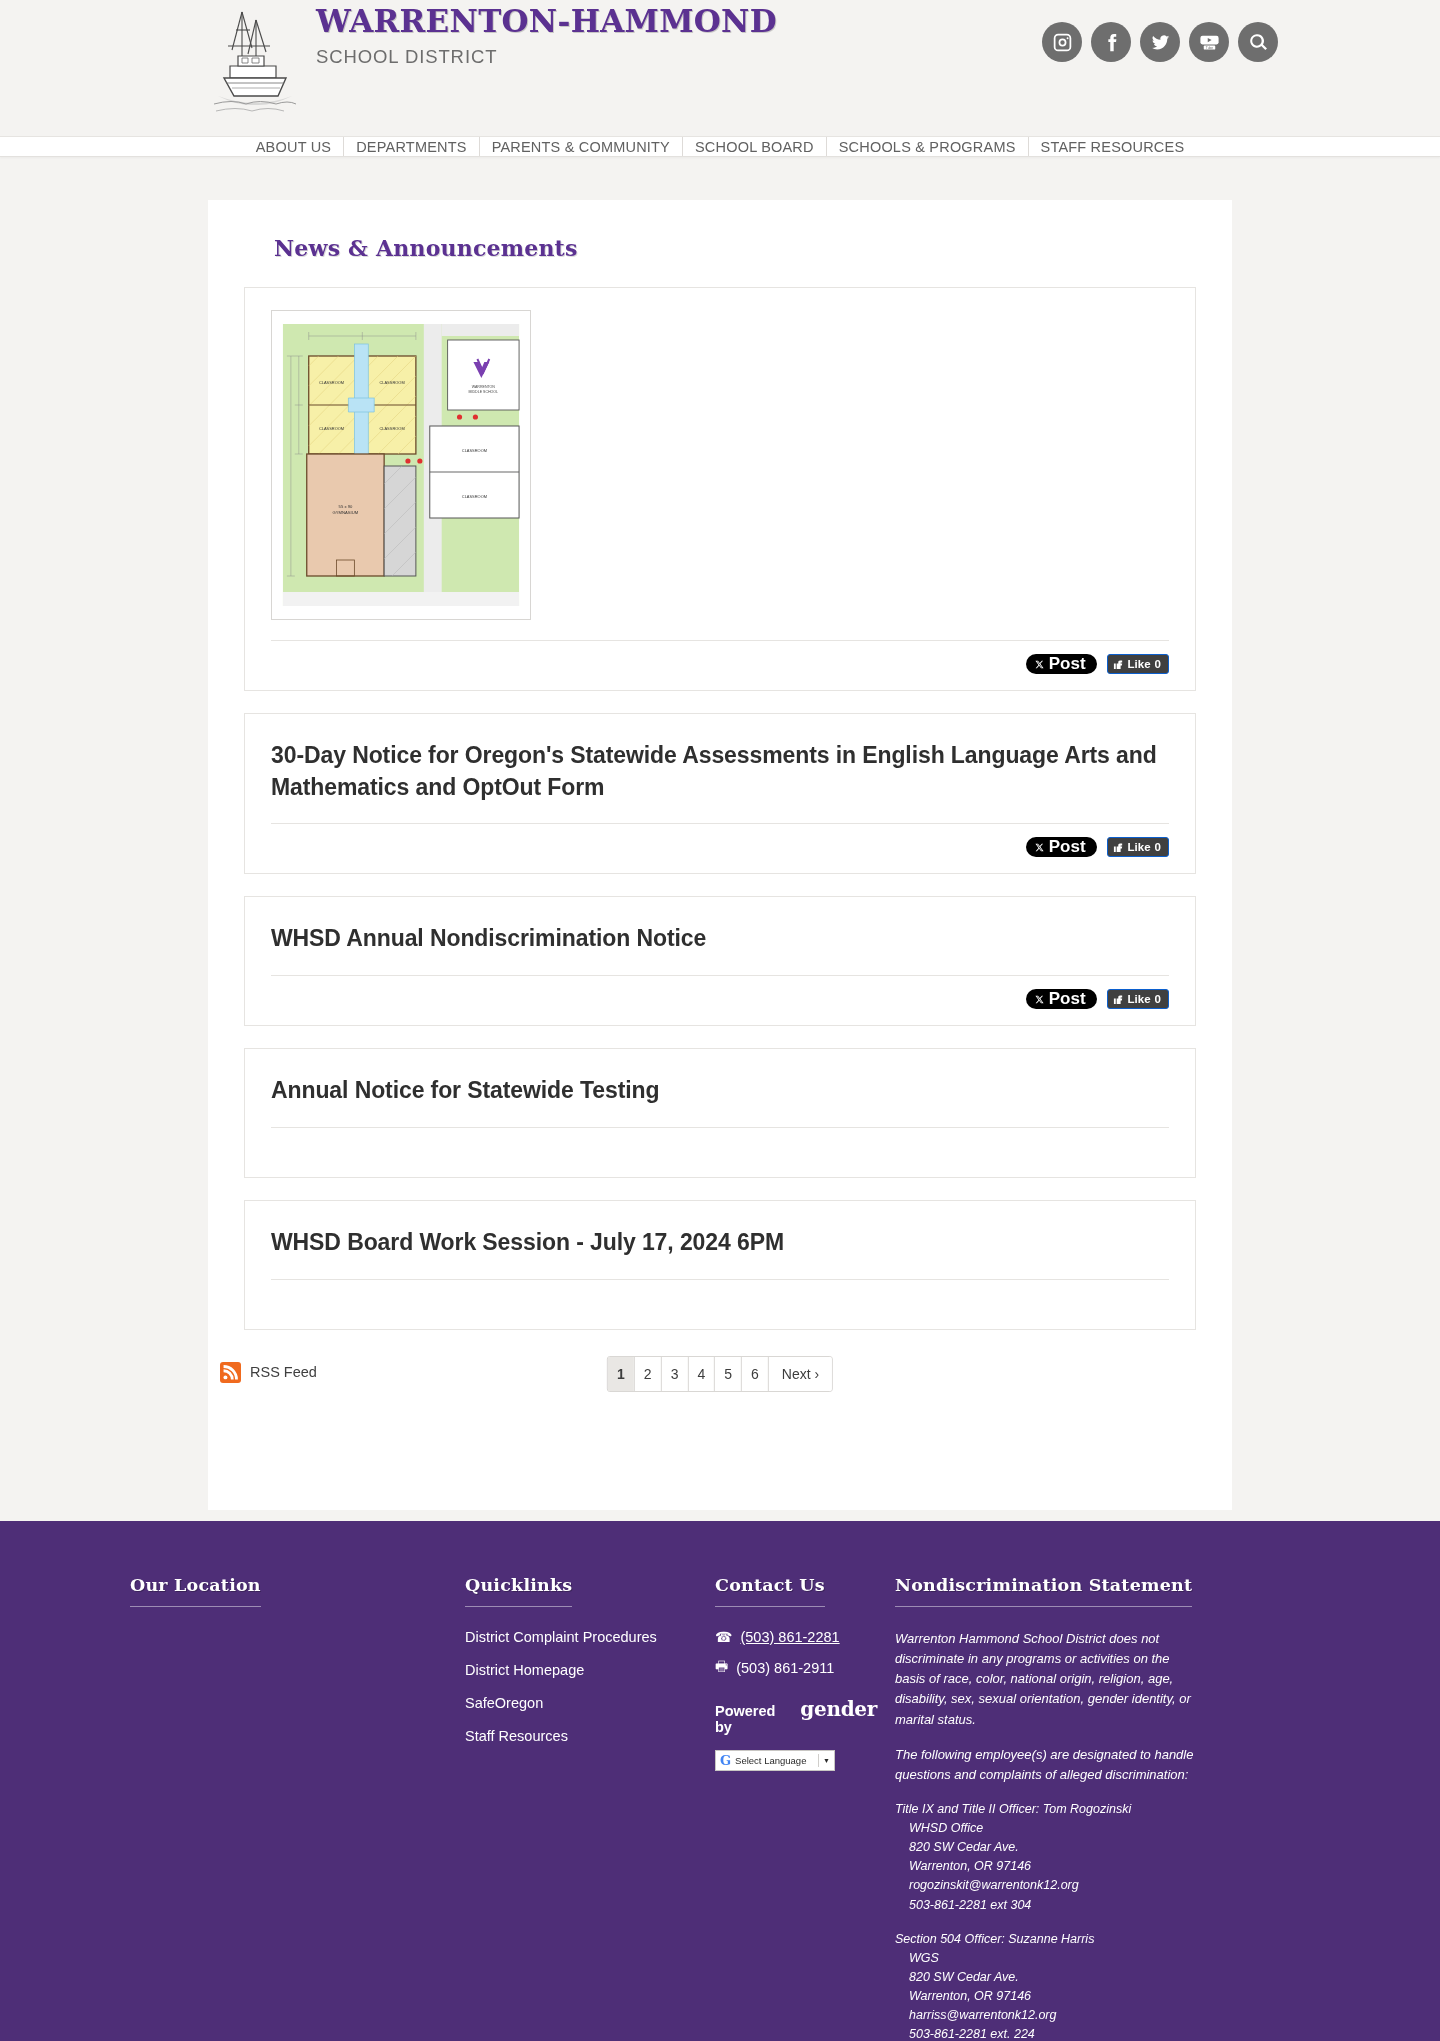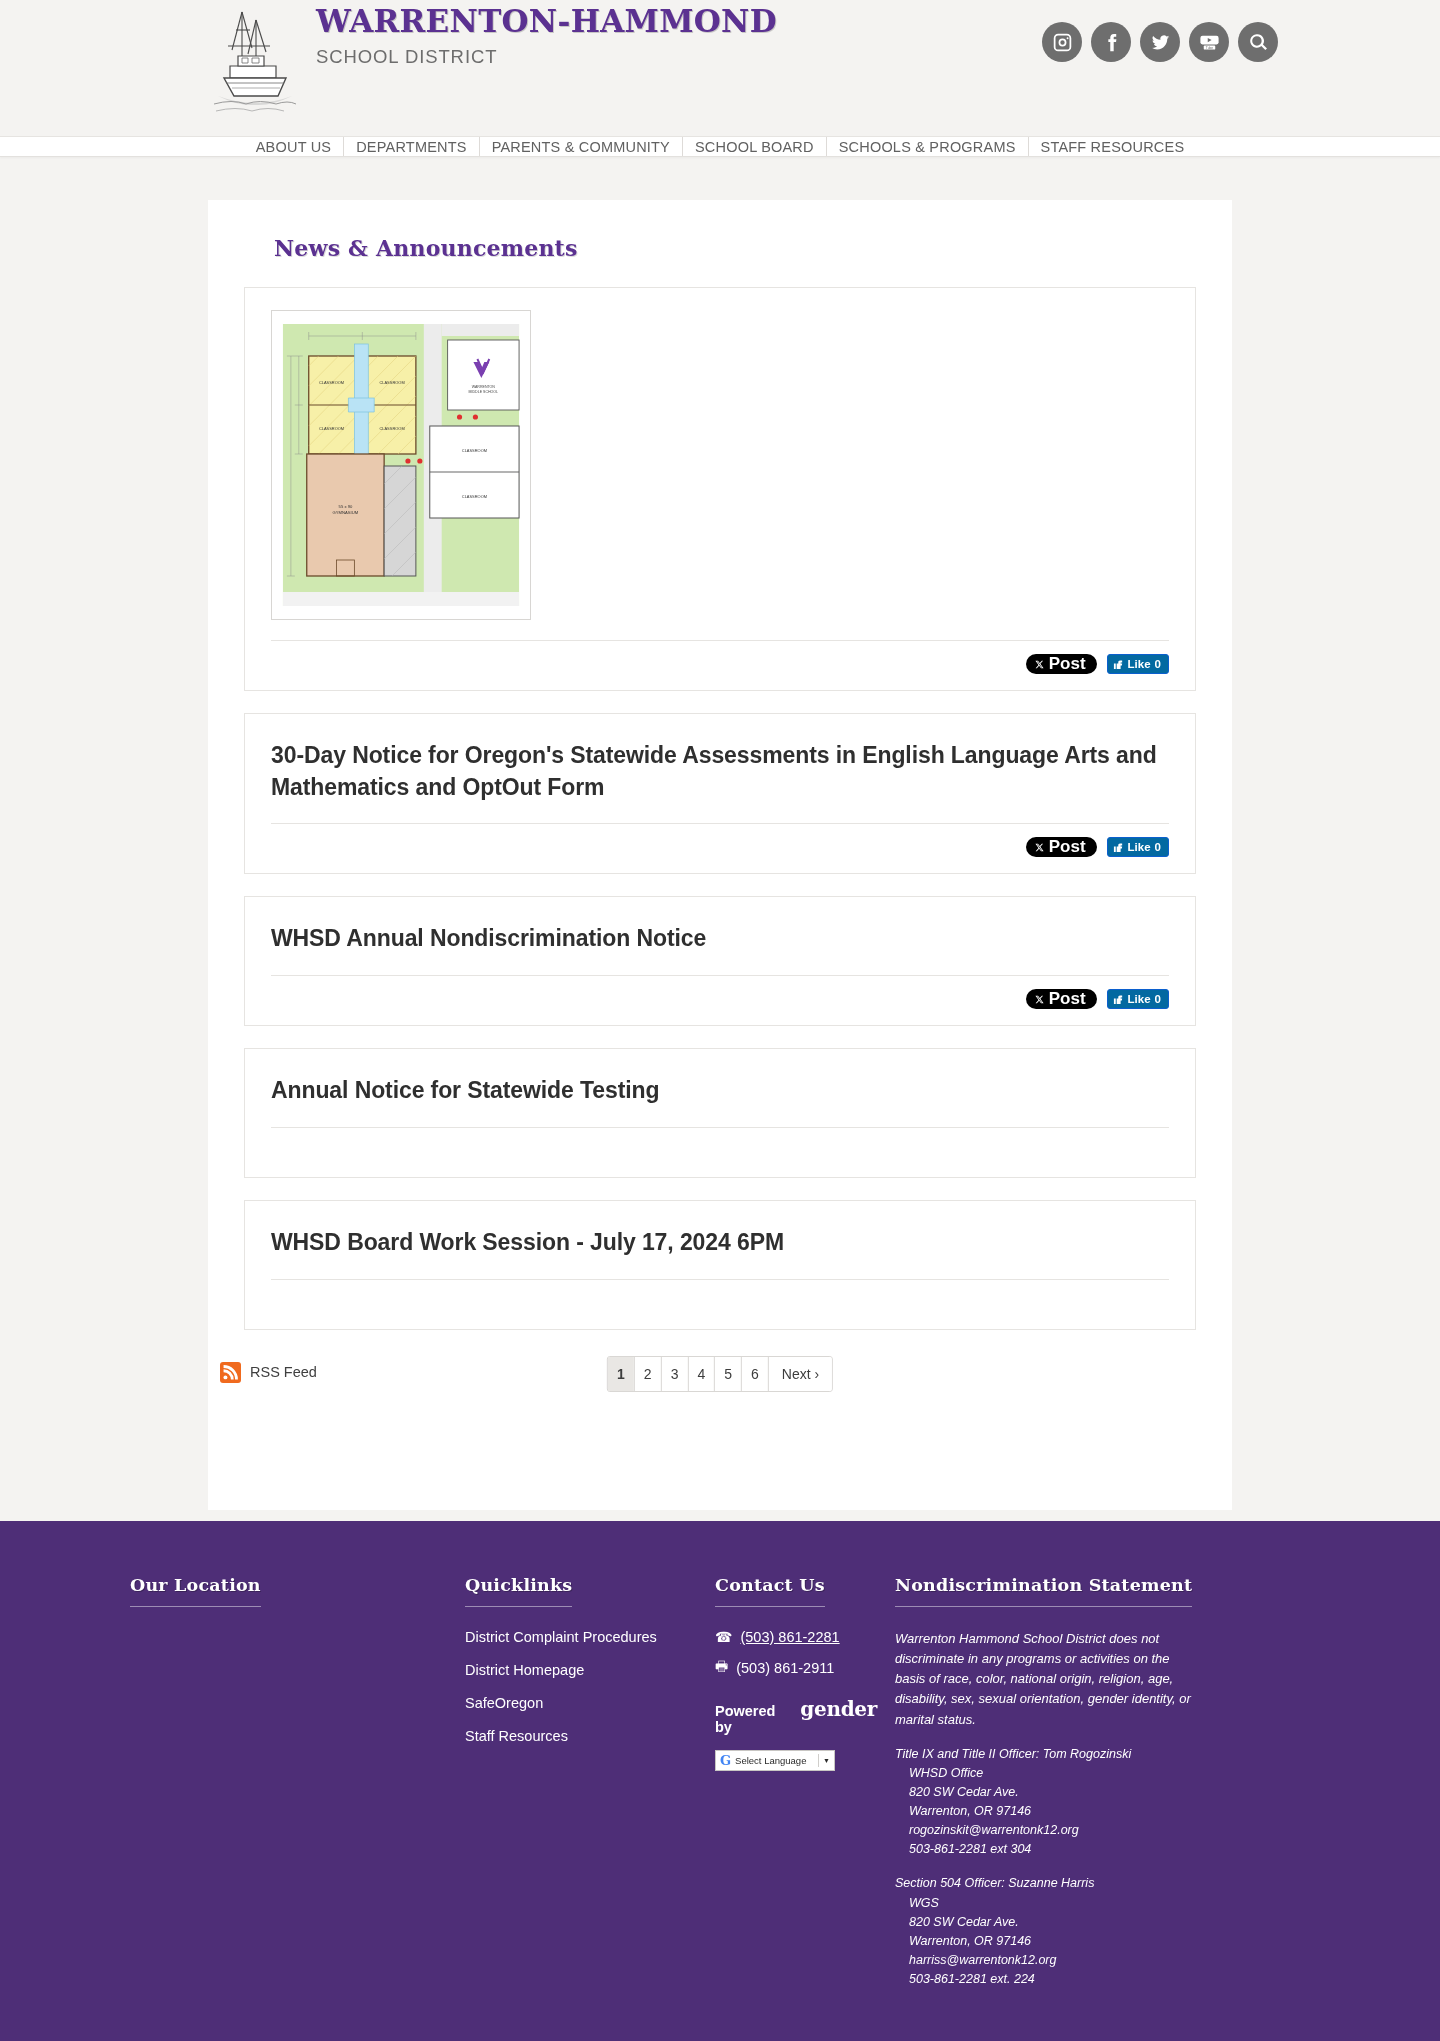--- a/index.html
+++ b/index.html
@@ -130,21 +130,21 @@
   .x-post-btn {
     background: #000; color: #fff;
     border-radius: 14px;
     height: 20px; padding: 0 11px 0 9px;
     display: flex; align-items: center; gap: 5px;
     font-size: 17px; font-weight: 600;
     cursor: pointer;
   }
   .x-post-btn svg { fill: #fff; }
   .fb-like-btn {
-    background: #0369a1;
+    background: #404040;
     border: 1px solid #0b5fce;
     border-radius: 3px;
     height: 20px; padding: 0 7px 0 5px;
     display: flex; align-items: center; gap: 4px;
     color: #fff; font-size: 11.5px; font-weight: 600;
     cursor: pointer;
   }
   .fb-like-btn svg { fill: #fff; }
 
   
@@ -554,20 +554,21 @@
         <span class="g-mark">G</span>
         <span class="tw-label">Select Language</span>
         <span class="tw-sep"></span>
         <span class="tw-caret">▼</span>
       </div>
     </div>
 
     <div class="fcol">
       <div class="fhead">Nondiscrimination Statement</div>
       <p class="nd-para">Warrenton Hammond School District does not discriminate in any programs or activities on the basis of race, color, national origin, religion, age, disability, sex, sexual orientation, gender identity, or marital status.</p>
+      <p class="nd-para">The following employee(s) are designated to handle questions and complaints of alleged discrimination:</p>
       <div class="officer-block">
         <span>Title IX and Title II Officer: Tom Rogozinski</span>
         <span class="ind">WHSD Office</span>
         <span class="ind">820 SW Cedar Ave.</span>
         <span class="ind">Warrenton, OR 97146</span>
         <span class="ind">rogozinskit@warrentonk12.org</span>
         <span class="ind">503-861-2281 ext 304</span>
       </div>
       <div class="officer-block">
         <span>Section 504 Officer: Suzanne Harris</span>

